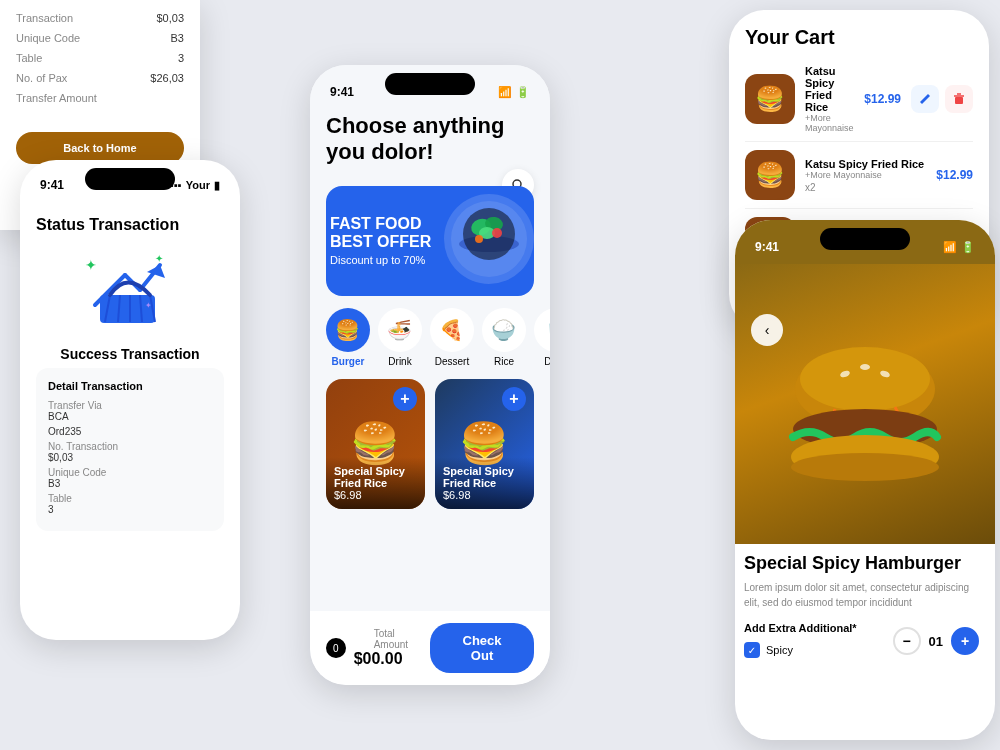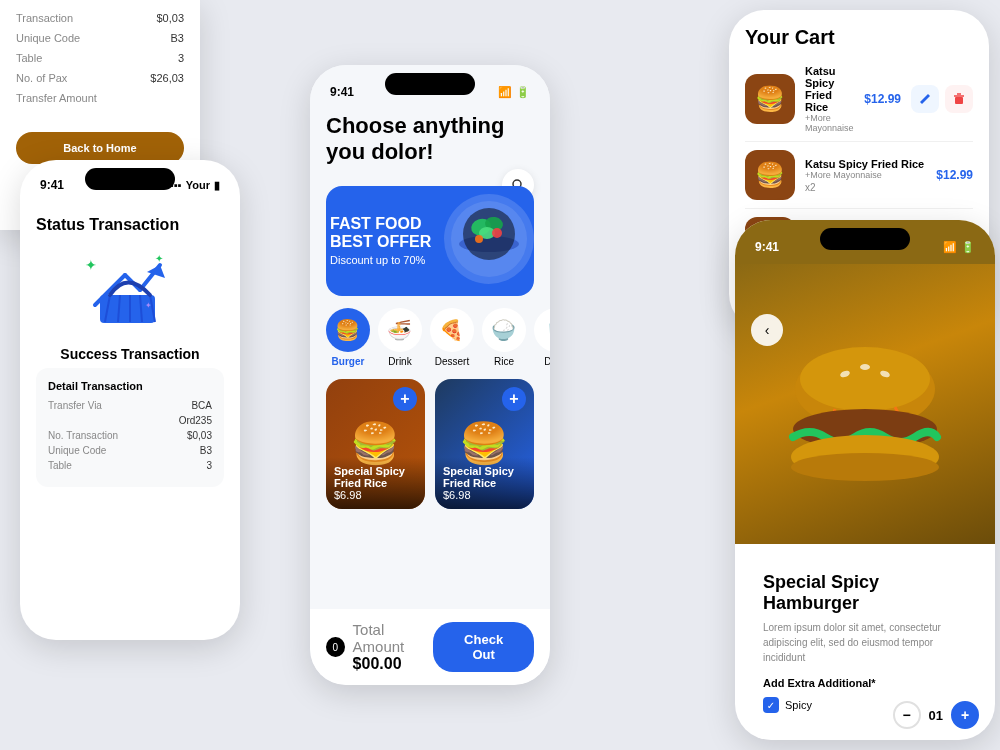--- a/index.html
+++ b/index.html
@@ -92,20 +92,21 @@
       font-size: 11px;
       font-weight: 700;
       margin-bottom: 8px;
     }
     .detail-row {
       display: flex;
       justify-content: space-between;
       font-size: 10px;
       margin-bottom: 4px;
       color: #888;
+      flex-direction: column;
     }
     .detail-row .val { color: #333; font-weight: 500; }
 
     
     .phone-main {
       width: 240px;
       height: 620px;
       left: 310px;
       top: 65px;
       z-index: 3;
@@ -232,21 +233,21 @@
       bottom: 0;
       left: 0;
       right: 0;
       background: #fff;
       border-radius: 0 0 36px 36px;
       padding: 12px 16px;
       display: flex;
       justify-content: space-between;
       align-items: center;
     }
-    .total-label { font-size: 15px; color: #888; }
+    .total-label { font-size: 10px; color: #888; margin-left: 20px; }
     .total-amount { font-size: 16px; font-weight: 800; }
     .checkout-btn-main {
       background: #2563eb;
       color: #fff;
       border: none;
       border-radius: 20px;
       padding: 10px 20px;
       font-size: 13px;
       font-weight: 700;
       cursor: pointer;
@@ -379,21 +380,21 @@
       height: 32px;
       background: rgba(255,255,255,0.9);
       border-radius: 50%;
       display: flex;
       align-items: center;
       justify-content: center;
       cursor: pointer;
       font-size: 14px;
       z-index: 5;
     }
-    .detail-info { padding: 28px; }
+    .detail-info { padding: 9px; }
     .detail-name { font-size: 18px; font-weight: 800; margin-bottom: 6px; }
     .detail-desc { font-size: 10px; color: #888; line-height: 1.5; margin-bottom: 12px; }
     .add-extra { font-size: 11px; font-weight: 700; margin-bottom: 8px; }
     .extra-option {
       display: flex;
       align-items: center;
       gap: 6px;
       font-size: 11px;
       margin-bottom: 4px;
     }

